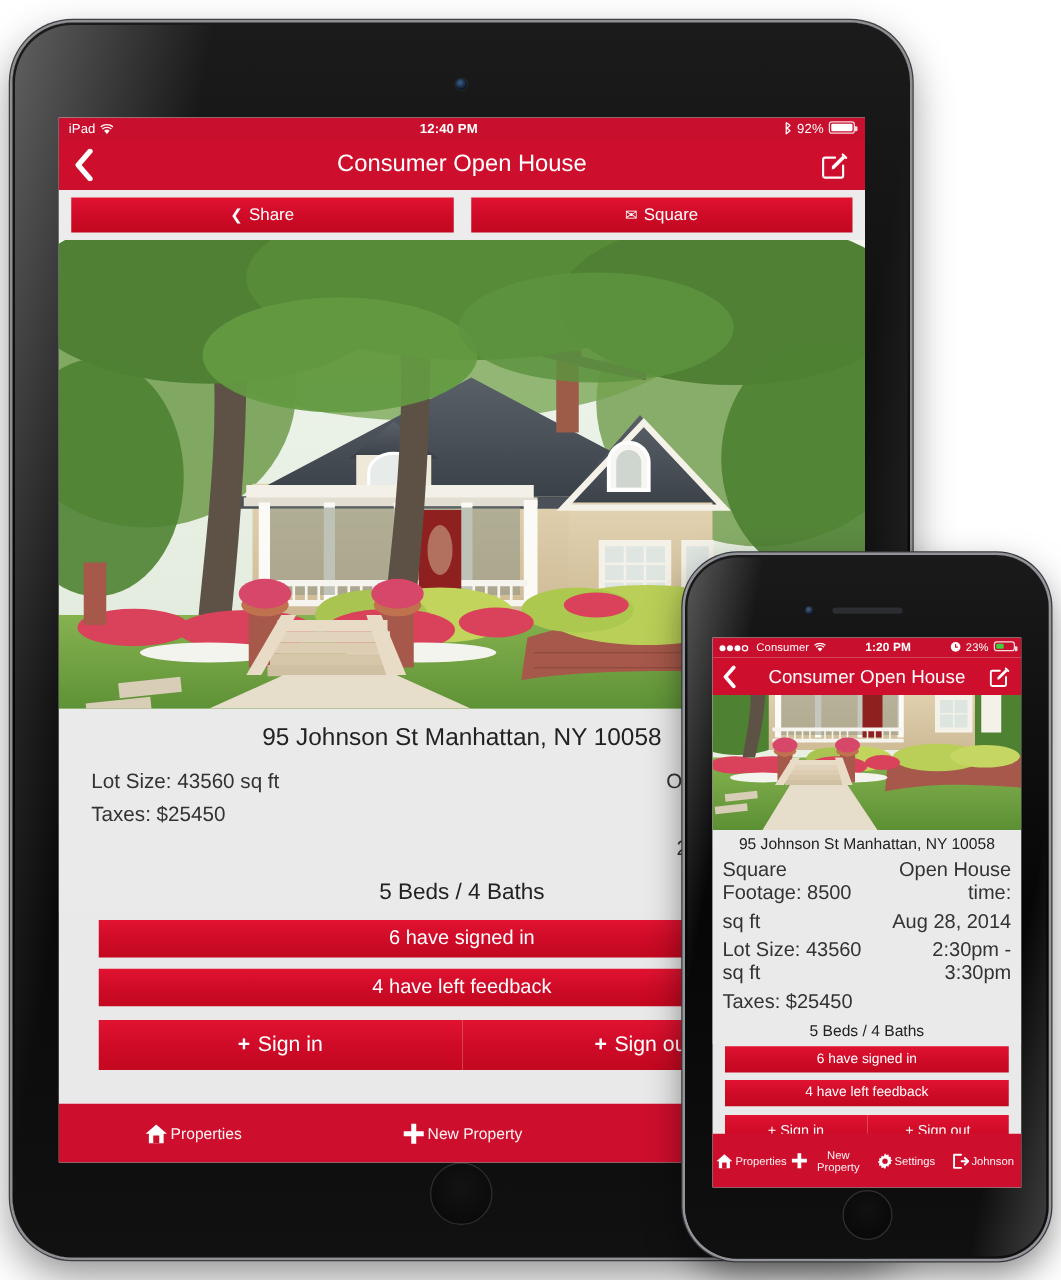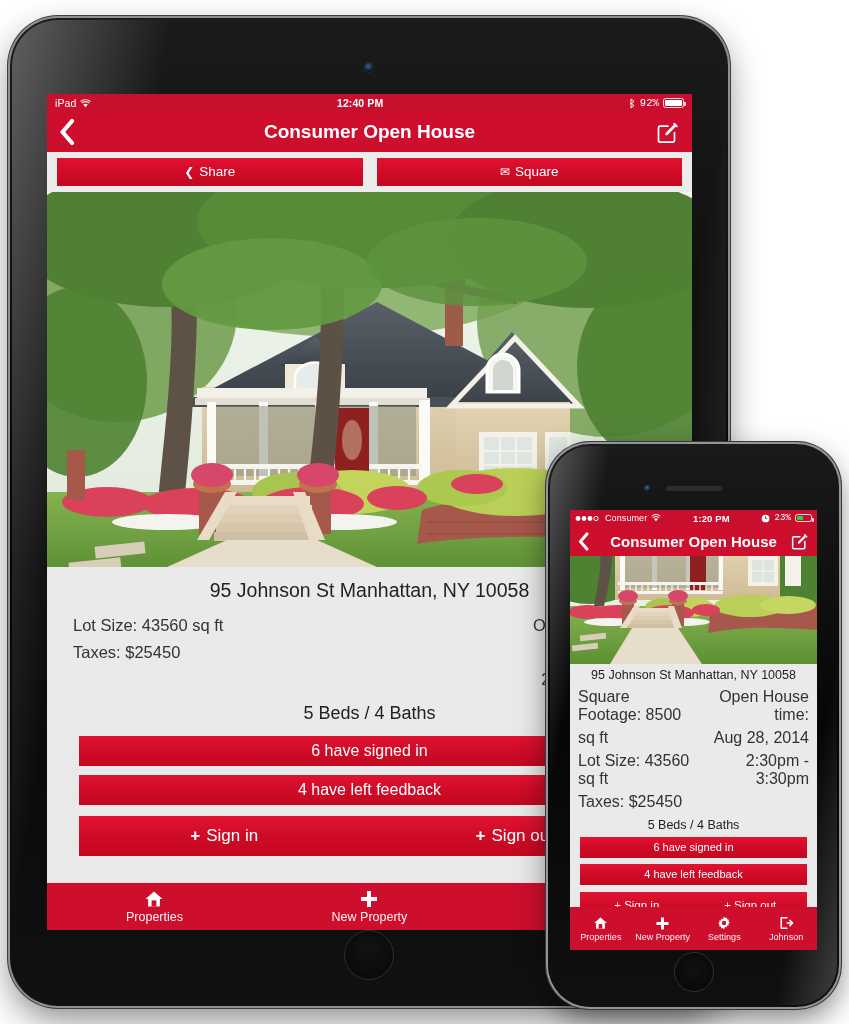--- a/index.html
+++ b/index.html
@@ -41,21 +41,21 @@
   }
 
   
   .statusbar{
     height:18px; background:#C8102E; color:#fff;
     display:flex; align-items:center; padding:0 8px;
     font-size:10.5px; letter-spacing:.1px;
   }
   .sb-left{ display:flex; align-items:center; gap:4px; }
   .sb-center{ flex:1; text-align:center; font-weight:bold; font-size:10.5px;}
-  .sb-right{ display:flex; align-items:center; gap:4px;font-family:Liberation Mono, monospace; }
+  .sb-right{ display:flex; align-items:flex-start; gap:4px; }
   .wifi-glyph{ font-size:10px; }
   .batt{
     width:21px; height:10px; border:1px solid rgba(255,255,255,.85);
     border-radius:2.5px; position:relative; display:inline-block;
   }
   .batt::after{
     content:""; position:absolute; right:-3px; top:3px;
     width:2px; height:4px; background:rgba(255,255,255,.85); border-radius:0 1px 1px 0;
   }
   .batt i{ position:absolute; left:1px; top:1px; bottom:1px; background:#fff; border-radius:1px; display:block; }
@@ -64,21 +64,21 @@
   .navbar{
     height:40px; background:#CE0E2D; color:#fff;
     display:flex; align-items:center; padding:0 12px; position:relative;
   }
   .nav-back{
     font-size:26px; line-height:1; font-weight:bold; cursor:pointer;
     width:30px;
   }
   .nav-title{
     position:absolute; left:0; right:0; text-align:center;
-    font-size:19px; font-weight:700; pointer-events:none;
+    font-size:19px; font-weight:400; pointer-events:none;
   }
   .nav-edit{
     margin-left:auto; width:25px; height:25px; position:relative; cursor:pointer;
   }
 
   
   .action-row{
     background:#ececec; padding:6px 10px; display:flex; gap:14px;
   }
   .btn-red{
@@ -116,21 +116,21 @@
   }
   .sign-btn .gl{ font-weight:bold; margin-right:6px; }
 
   
   .tabbar{
     position:absolute; left:0; right:0; bottom:0; height:47px;
     background:#CE0E2D; display:flex; align-items:center;
   }
   .tab{
     flex:1; text-align:center; color:#fff; cursor:pointer;
-    display:flex; flex-direction:column; align-items:center; justify-content:center; gap:1px;
+    display:flex; flex-direction:row; align-items:center; justify-content:center; gap:1px;
   }
   .tab .ticon{ height:20px; display:flex; align-items:center; justify-content:center; }
   .tab .tlabel{ font-size:12.5px; opacity:.95; }
   .ipad-tabbar .tab{ flex:0 0 33.33%; }
 
   
   .iphone{
     position:absolute; left:548px; top:444px; width:291px; height:563px;
     background:linear-gradient(180deg,#1a1a1a 0%,#060606 50%,#101010 100%);
     border-radius:42px;

